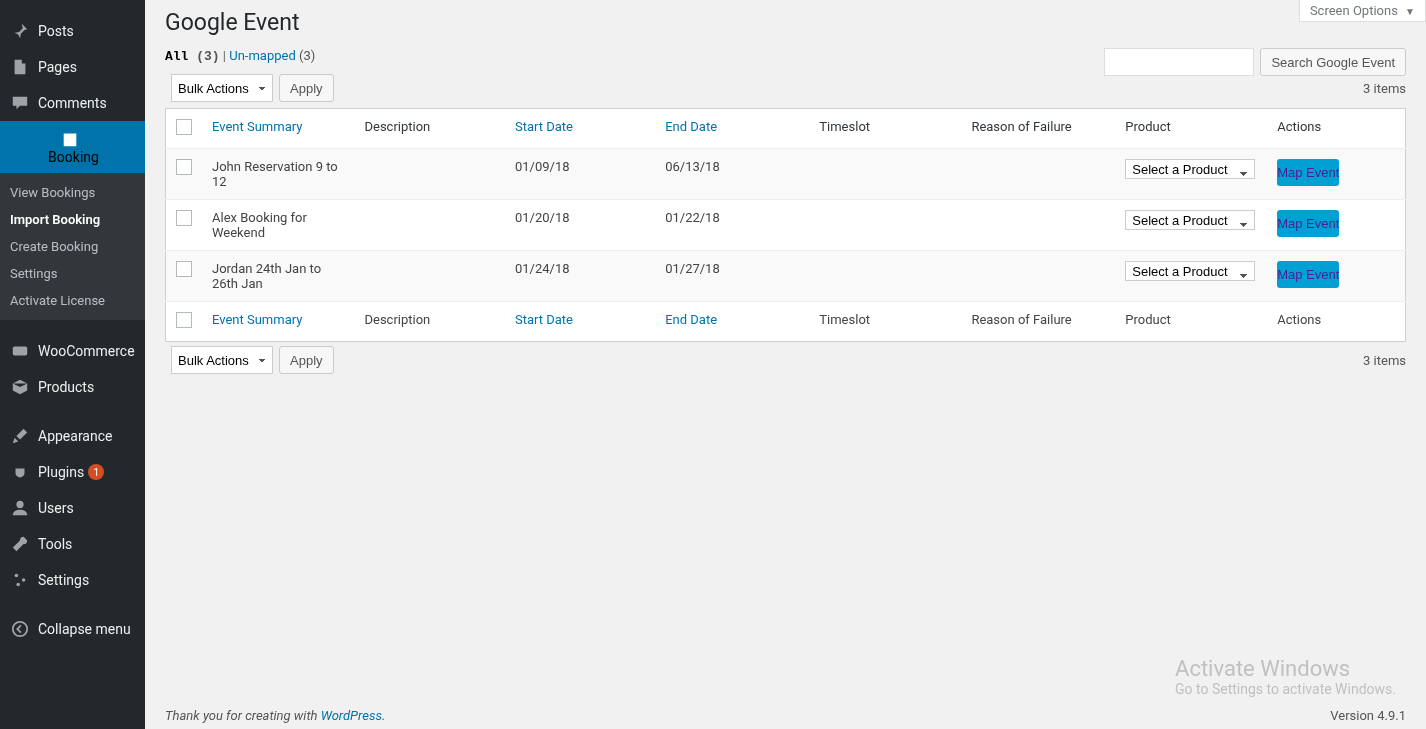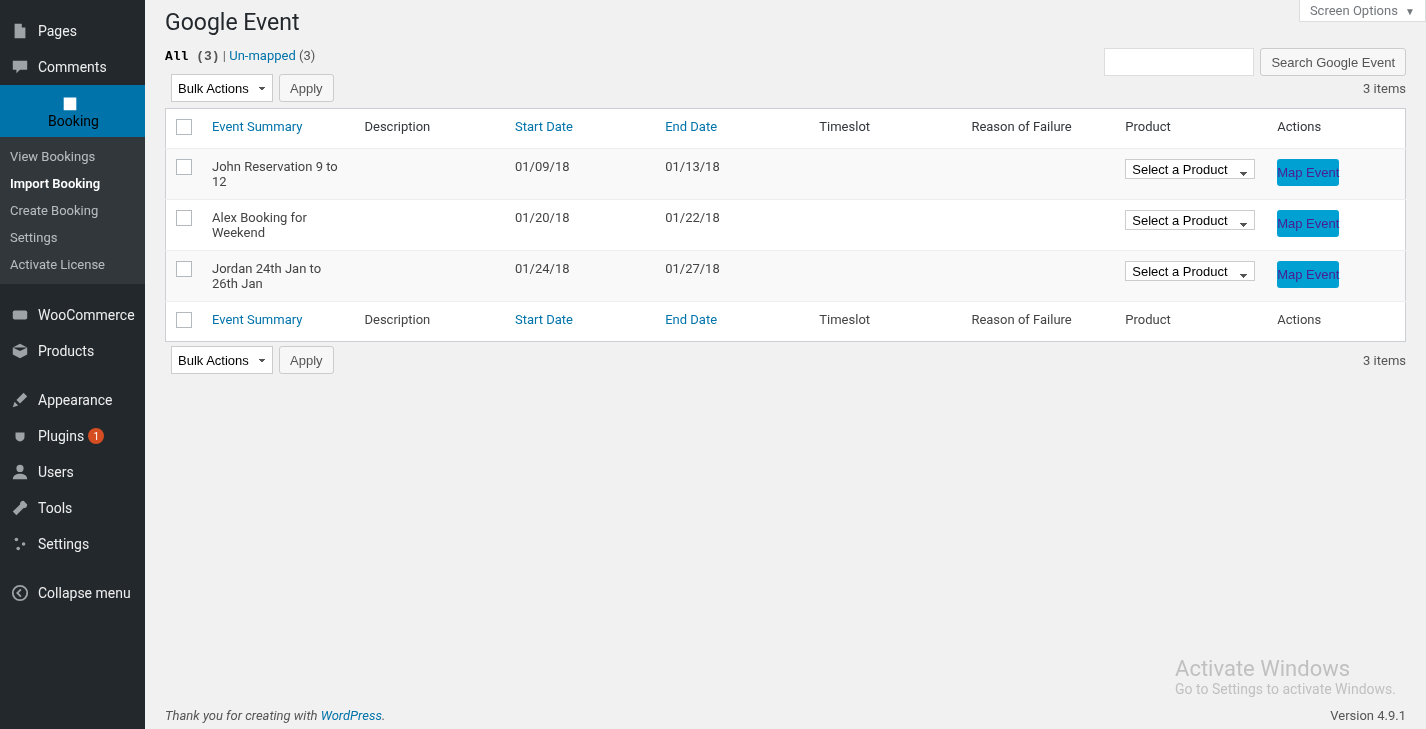--- a/index.html
+++ b/index.html
@@ -197,20 +197,28 @@
     pointer-events: none;
   }
   .watermark .l1 { font-size: 22px; font-weight: 400; }
   .watermark .l2 { font-size: 14px; }
 </style>
 </head>
 <body>
 
 <div class="sidebar">
   <div class="sep"></div>
+  <div class="menu-item top">
+    <span class="icon">
+        <svg viewBox="0 0 20 20">
+          <path d="M12 2l6 6-3 1-4 4-1 5-2-4-5 5 5-5-4-2 5-1 4-4z"></path>
+        </svg>
+      </span>
+    <span>Posts</span>
+  </div>
   <div class="menu-item top">
     <span class="icon">
         <svg viewBox="0 0 20 20">
           <path d="M4 2h8l4 4v12H4z M12 2v4h4"></path>
         </svg>
       </span>
     <span>Pages</span>
   </div>
   <div class="menu-item top">
     <span class="icon">
@@ -353,21 +361,21 @@
         <th class="col-prod">Product</th>
         <th class="col-act">Actions</th>
       </tr>
     </thead>
     <tbody>
         <tr>
           <td class="cb"><input type="checkbox" style=""></td>
           <td class="col-summary">John Reservation 9 to 12</td>
           <td class="col-desc"></td>
           <td class="col-start">01/09/18</td>
-          <td class="col-end">01/13/18</td>
+          <td class="col-end">06/13/18</td>
           <td class="col-slot"></td>
           <td class="col-reason"></td>
           <td class="col-prod"><select class="prod"><option>Select a Product</option></select></td>
           <td class="col-act"><button class="map">Map Event</button></td>
         </tr>
         <tr>
           <td class="cb"><input type="checkbox" style=""></td>
           <td class="col-summary">Alex Booking for Weekend</td>
           <td class="col-desc"></td>
           <td class="col-start">01/20/18</td>

